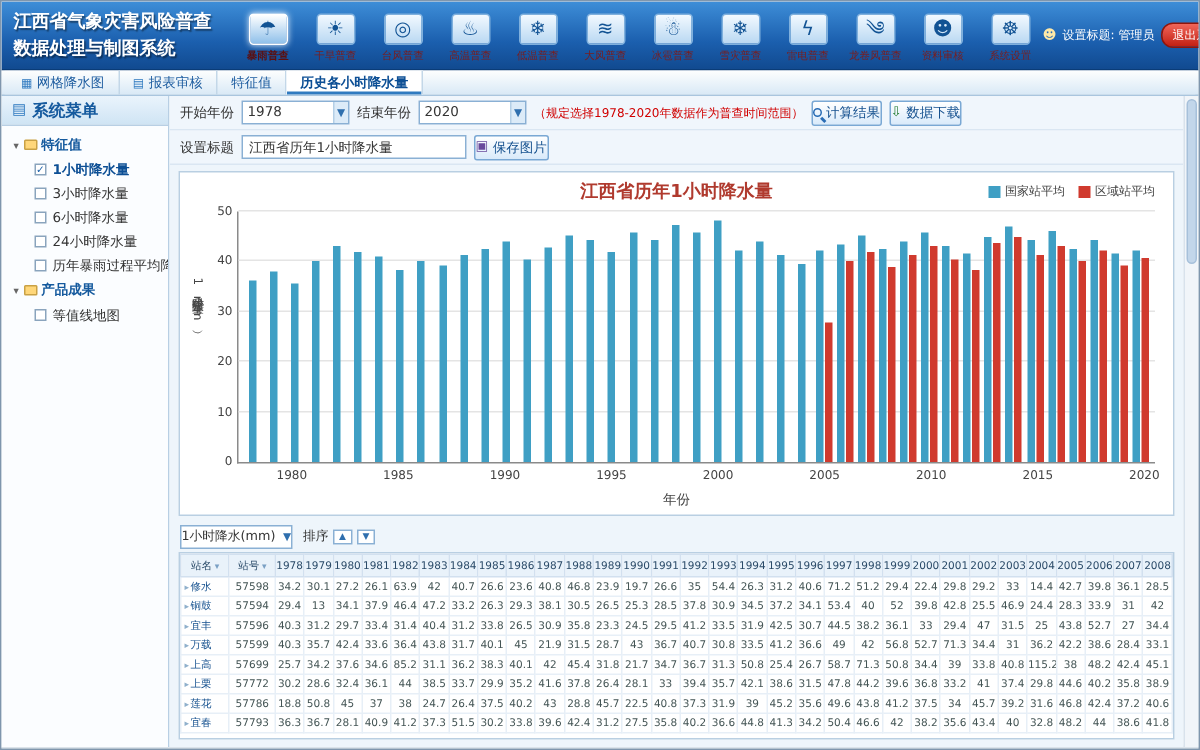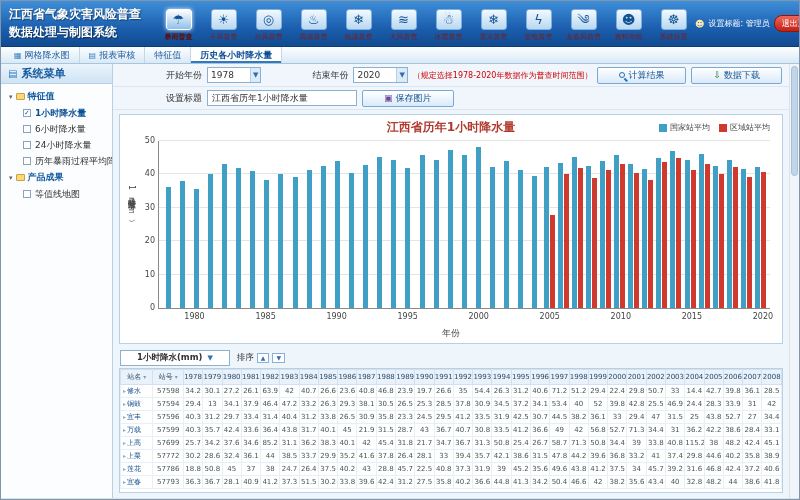--- a/index.html
+++ b/index.html
@@ -46,27 +46,27 @@
   .texp { color:#666; font-size:7px; }
   .fold { width:9px; height:7px; background:#ffd77a; border:1px solid #c9a145; border-radius:1px; display:inline-block; }
   .titem { display:flex; align-items:center; gap:4px; padding:1.5px 0 1.5px 20px; cursor:pointer; white-space:nowrap; }
   .cb { width:8px; height:8px; border:1px solid #8aa4bd; background:#fff; font-size:7px; line-height:7px;
         text-align:center; color:#1a5fa8; flex:none; }
   .titem.sel .tlabel { color:#0d4f95; font-weight:bold; }
 
   .main { flex:1; display:flex; flex-direction:column; background:#eef5fb; overflow:hidden; }
   .frow { height:23px; display:flex; align-items:center; gap:5px; padding:0 7px; font-size:9px; color:#333;
           background:#f0f6fc; border-bottom:1px solid #dae6f2; }
-  .flabel { white-space:nowrap;margin-left:46px; }
+  .flabel { white-space:nowrap; }
   .select { width:72px; height:16px; background:#fff; border:1px solid #8ab0d4; display:flex;
             align-items:center; justify-content:space-between; padding:0 3px; font-size:9px; cursor:pointer; }
   .select .arrow { color:#2f6fae; font-size:7px; background:#dcebf8; border-left:1px solid #b4cfe6;
                    padding:1px 2px; margin-right:-3px; height:14px; line-height:12px; }
   .note { color:#d00000; font-size:8px; white-space:nowrap; }
-  .btn { height:17px; display:flex; align-items:center; gap:3px; padding:0 21px; cursor:pointer;
+  .btn { height:17px; display:flex; align-items:center; gap:3px; padding:0 0; cursor:pointer;
          background:linear-gradient(180deg,#ffffff,#d9eafa); border:1px solid #7aa8d4; border-radius:2px;
          color:#14508e; font-size:9px; font-family:"DejaVu Sans",sans-serif; white-space:nowrap; }
   .mag { width:6px; height:6px; border:1.5px solid #2a6db5; border-radius:50%; position:relative; display:inline-block; }
   .mag::after { content:""; position:absolute; width:4px; height:1.5px; background:#2a6db5;
                 transform:rotate(45deg); left:4px; top:6px; }
   .dlic { color:#1f7a2d; font-size:9px; }
   .svic { color:#6a4a9c; font-size:9px; }
   .titlein { width:150px; height:16px; border:1px solid #8ab0d4; font-size:9px; padding:0 4px;
              font-family:"DejaVu Sans",sans-serif; color:#333; background:#fff; }
 
@@ -84,21 +84,21 @@
   .slot { flex:1; height:100%; display:flex; align-items:flex-end; justify-content:center; gap:1px; }
   .bar { width:5px; }
   .ytick { position:absolute; left:-26px; width:22px; text-align:right; font-size:8px; color:#444; }
   .xtick { position:absolute; bottom:-13px; transform:translateX(-50%); font-size:8px; color:#444; }
   .ylabel { position:absolute; left:5px; top:70px; writing-mode:vertical-rl; font-size:8px; color:#444; letter-spacing:1px; }
   .xlabel { position:absolute; bottom:3px; left:0; right:0; text-align:center; font-size:9px; color:#444; }
 
   
   .tctrl { height:20px; display:flex; align-items:center; gap:7px; padding:0 7px; font-size:8.5px; color:#333; }
   .mbox { display:flex; align-items:center; gap:5px; background:#fff; border:1px solid #8ab0d4;
-          padding:1px 16px; cursor:pointer;font-weight:bold; }
+          padding:1px 0; cursor:pointer; }
   .mbox .arr { color:#2f6fae; font-size:7px; }
   .sortbox { display:flex; align-items:center; gap:3px; }
   .spin { background:#fff; border:1px solid #8ab0d4; font-size:6px; color:#2f6fae; padding:1px 3px;
           line-height:1.1; cursor:pointer; }
 
   
   .table-wrap { flex:1; margin:0 6px 5px; background:#fff; border:1px solid #b9cfe2; overflow:hidden; position:relative; }
   table { border-collapse:collapse; table-layout:fixed; width:100%; font-size:7px; }
   th { background:#e9f2fa; border:1px solid #d2e0ef; height:15px; font-weight:normal; color:#2a4a68; white-space:nowrap; overflow:hidden; }
   td { border:1px solid #e7eff7; height:13px; text-align:center; color:#455; white-space:nowrap; overflow:hidden; }
@@ -204,20 +204,24 @@
       </div>
       <div class="tree">
           <div class="tg">
             <span class="texp">▾</span>
             <span class="fold"></span>
             <span>特征值</span>
           </div>
           <div class="titem sel">
             <span class="cb">✓</span>
             <span class="tlabel">1小时降水量</span>
+          </div>
+          <div class="titem">
+            <span class="cb"></span>
+            <span class="tlabel">3小时降水量</span>
           </div>
           <div class="titem">
             <span class="cb"></span>
             <span class="tlabel">6小时降水量</span>
           </div>
           <div class="titem">
             <span class="cb"></span>
             <span class="tlabel">24小时降水量</span>
           </div>
           <div class="titem">
@@ -561,21 +565,21 @@
                 <td>35</td>
                 <td>54.4</td>
                 <td>26.3</td>
                 <td>31.2</td>
                 <td>40.6</td>
                 <td>71.2</td>
                 <td>51.2</td>
                 <td>29.4</td>
                 <td>22.4</td>
                 <td>29.8</td>
-                <td>50.7</td>
+                <td>29.2</td>
                 <td>33</td>
                 <td>14.4</td>
                 <td>42.7</td>
                 <td>39.8</td>
                 <td>36.1</td>
                 <td>28.5</td>
               </tr>
               <tr>
                 <td class="stn"><span class="rowic">▸</span>铜鼓</td>
                 <td>57594</td>

